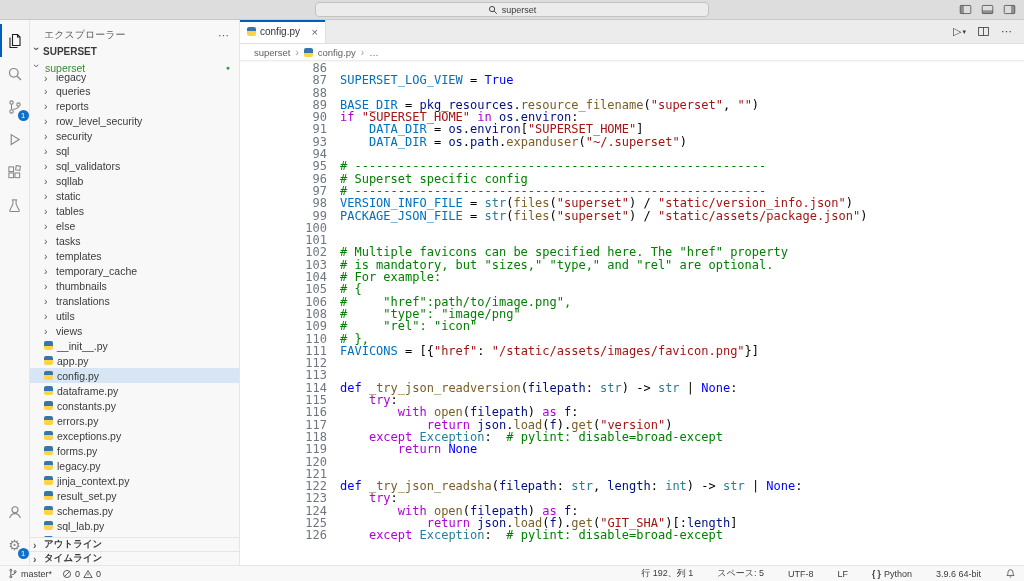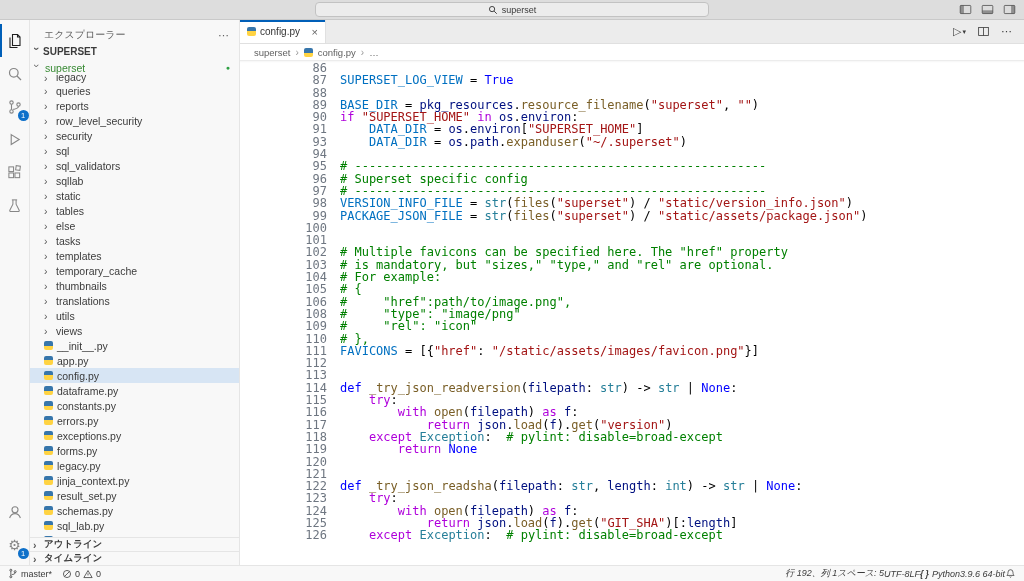--- a/index.html
+++ b/index.html
@@ -68,21 +68,21 @@
   .ln { width:100px; flex:none; text-align:right; padding-right:13px; color:#6e7681; }
   .lt { white-space:pre; }
   .tk-k{color:#AF00DB} .tk-d{color:#0000FF} .tk-s{color:#A31515} .tk-c{color:#008000}
   .tk-f{color:#795E26} .tk-v{color:#001080} .tk-C{color:#0070C1} .tk-t{color:#267F99}
   .tk-p{color:#000000}
 
   
   .statusbar { height:16px; background:#f8f8f8; border-top:1px solid #e5e5e5; display:flex;
                align-items:center; font-size:9px; color:#3b3b3b; padding:0 8px; gap:10px; }
   .sb-item { display:flex; align-items:flex-end; gap:3px; cursor:pointer; }
-  .sb-right { margin-left:auto; display:flex; align-items:center; gap:0;font-style:italic; }
+  .sb-right { margin-left:auto; display:flex; align-items:center; gap:24px; }
   .lang-braces { font-weight:bold; font-size:8.5px; }
   svg { display:block; }
 </style>
 </head>
 <body>
 
 <div class="titlebar">
   <div class="cc">
     <svg width="10" height="10" viewBox="0 0 16 16" fill="none" stroke="currentColor" stroke-width="1.5">
         <circle cx="6.5" cy="6.5" r="4.2"></circle>

